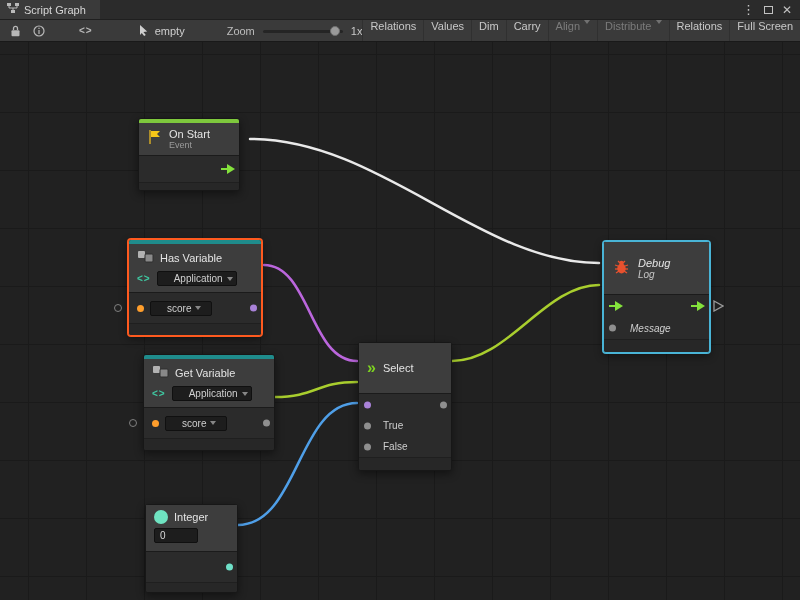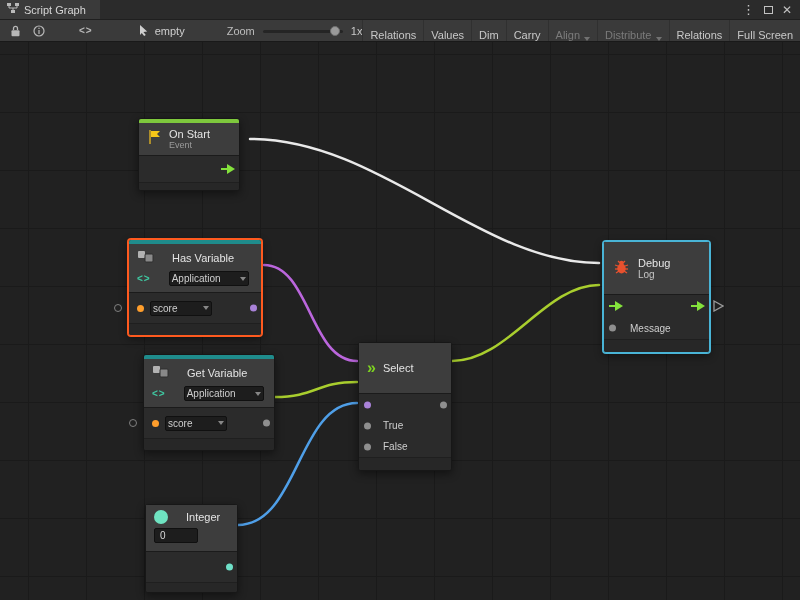--- a/index.html
+++ b/index.html
@@ -18,21 +18,21 @@
              border-top:1px solid #1f1f1f; border-bottom:1px solid #191919;
              display:flex; align-items:center; font-size:11px; color:#c8c8c8; }
   .icon-btn { display:inline-flex; align-items:center; justify-content:center; padding:0 6px; height:100%; }
   .code-glyph { color:#b8b8b8; font-size:10px; letter-spacing:1px; font-weight:bold; }
   .graph-ref { display:flex; align-items:center; gap:5px; color:#cfcfcf; }
   .zoom-label { color:#bdbdbd; }
   .slider { position:relative; width:92px; height:10px; margin:0 8px; }
   .slider-track { position:absolute; top:4px; left:0; right:0; height:3px; background:#252525; border-radius:2px; }
   .slider-handle { position:absolute; top:0; right:3px; width:10px; height:10px; border-radius:50%; background:#9a9a9a; border:1px solid #6e6e6e; }
   .tb-buttons { margin-left:auto; display:flex; height:100%; }
-  .tbtn { display:flex; align-items:flex-end; padding:0 7px; border-left:1px solid #303030; white-space:nowrap; }
+  .tbtn { display:flex; align-items:flex-start; padding:0 7px; border-left:1px solid #303030; white-space:nowrap; }
   .tbtn.disabled { color:#7b7b7b; }
   .caret { width:0; height:0; border-left:3.5px solid transparent; border-right:3.5px solid transparent; border-top:4px solid currentColor; margin-left:4px; opacity:.85; }
 
   
   .canvas { position:absolute; top:42px; left:0; right:0; bottom:0; background-color:#212121;
     background-image: linear-gradient(#1a1a1a 1px, transparent 1px), linear-gradient(90deg, #1a1a1a 1px, transparent 1px);
     background-size:58px 58px; background-position:28px 12px; }
   .wires { position:absolute; top:0; left:0; }
   .wires path { fill:none; stroke-width:2.5; stroke-linecap:round; }
   .w-flow  { stroke:#e9e9e9; }
@@ -43,36 +43,36 @@
   
   .node { position:absolute; background:#2e2e2e; border:1px solid #171717; border-radius:3px;
           box-shadow:0 3px 8px rgba(0,0,0,.45); }
   .node.sel-orange { border-color:#ff5a1f; box-shadow:0 0 0 1px #ff5a1f, 0 3px 8px rgba(0,0,0,.45); }
   .node.sel-teal   { border-color:#49b4d6; box-shadow:0 0 0 1px #49b4d6, 0 3px 8px rgba(0,0,0,.45); }
   .strip { height:4px; border-radius:2px 2px 0 0; }
   .strip.green { background:#7ec83d; }
   .strip.teal  { background:#1f8c8c; }
   .nhead { background:#3d3d3d; padding:5px 8px; display:flex; align-items:center; gap:7px; }
   .nhead.col { flex-direction:column; align-items:flex-start; gap:4px; }
-  .hrow { display:flex; align-items:center; gap:18px; }
+  .hrow { display:flex; align-items:center; gap:6px; }
   .ntitle { font-size:11px; color:#e4e4e4; white-space:nowrap; }
   .nsub { font-size:9px; color:#9b9b9b; }
   .ports { background:#2b2b2b; border-top:1px solid #1b1b1b; }
   .prow { position:relative; display:flex; align-items:center; padding:0 8px; }
   .nfoot { background:#272727; border-top:1px solid #1f1f1f; border-radius:0 0 2px 2px; }
   .plabel { font-size:10px; color:#cfcfcf; }
   .dot { width:7px; height:7px; border-radius:50%; display:inline-block; flex:none; }
   .dot.orange { background:#ff9e2c; }
   .dot.purple { background:#a982d8; }
   .dot.gray   { background:#8f8f8f; }
   .dot.cyan   { background:#6fe0c8; }
   .abs-r { position:absolute; right:4px; top:50%; transform:translateY(-50%); }
   .abs-l { position:absolute; left:5px; top:50%; transform:translateY(-50%); }
   .dd { display:inline-flex; align-items:center; justify-content:space-between; background:#1d1d1d;
-        border:1px solid #101010; border-radius:2px; padding:0 2px; height:15px; color:#cfcfcf; font-size:10px; }
+        border:1px solid #101010; border-radius:2px; padding:0 16px; height:15px; color:#cfcfcf; font-size:10px; }
   .dd .caret { color:#9a9a9a; }
   .ext-tri { position:absolute; right:-12px; width:0; height:0;
              border-top:5px solid transparent; border-bottom:5px solid transparent; border-left:8px solid #e8e8e8; }
   .ext-circle { position:absolute; left:-15px; width:8px; height:8px; border:1px solid #7f7f7f; border-radius:50%; }
   .ext-svg { position:absolute; }
   .teal-code { color:#3fc9a2; font-size:10px; font-weight:bold; letter-spacing:1px; }
   .sel-glyph { color:#7ed321; font-size:16px; font-weight:bold; line-height:1; }
   .int-icon { width:14px; height:14px; border-radius:50%; background:#6fe3c1; flex:none; }
   .val-box { background:#1d1d1d; border:1px solid #101010; border-radius:2px; width:44px; height:15px;
              color:#d8d8d8; font-size:10px; display:flex; align-items:center; padding:0 5px; }
@@ -303,21 +303,21 @@
       </div>
     </div>
     <div class="ports">
       <div class="prow" style="height:30px;">
         <span class="dot cyan abs-r"></span>
       </div>
     </div>
     <div class="nfoot" style="height:10px;"></div>
   </div>
 
-  <div class="node sel-teal" style="left:603px; top:199px; width:107px;">
+  <div class="node sel-teal" style="left:603px; top:199px; width:107px;font-style:italic;">
     <div class="nhead" style="height:52px;">
       <span>
         <svg width="19" height="17" viewBox="0 0 19 17">
           <g stroke="#e8512e" stroke-width="1.3">
             <line x1="3" y1="7" x2="6" y2="8"></line>
               <line x1="3" y1="11" x2="6" y2="11"></line>
               <line x1="4" y1="15" x2="7" y2="13"></line>
             <line x1="16" y1="7" x2="13" y2="8"></line>
               <line x1="16" y1="11" x2="13" y2="11"></line>
               <line x1="15" y1="15" x2="12" y2="13"></line>

